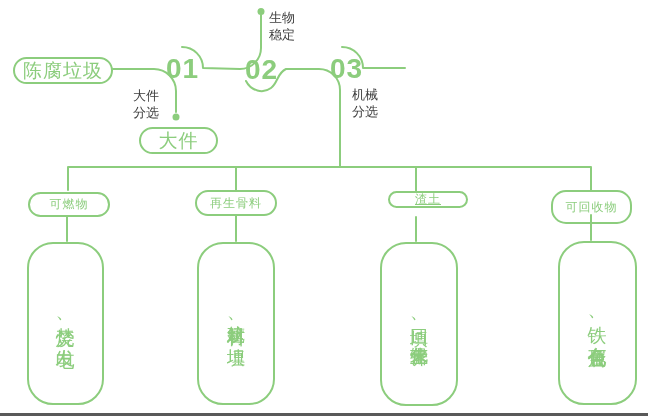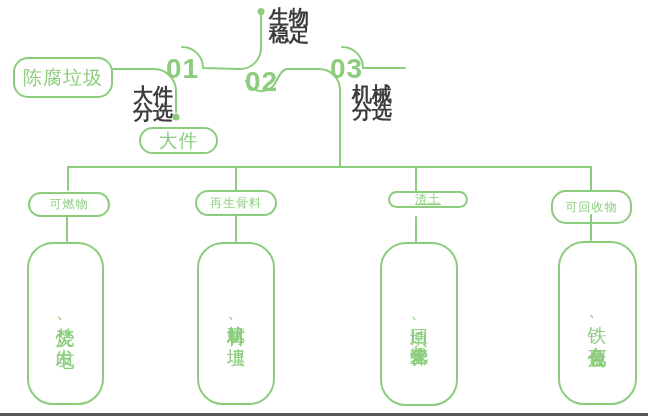--- a/index.html
+++ b/index.html
@@ -18,21 +18,21 @@
   .pill{
     position:absolute;box-sizing:border-box;border:2px solid var(--green);
     border-radius:15px;color:var(--green);display:flex;align-items:center;justify-content:center;
     font-size:12px;letter-spacing:1px;white-space:nowrap;
   }
   .num{
     position:absolute;color:var(--green);font-size:28px;line-height:22px;
     letter-spacing:1px;font-weight:700;
   }
   .lbl{
-    position:absolute;color:var(--label);font-size:20px;line-height:17px;font-weight:700;
+    position:absolute;color:var(--label);font-size:13px;line-height:17px;font-weight:400;
   }
   .lbl .ln{display:block;}
   .vbox{
     position:absolute;box-sizing:border-box;border:2px solid var(--green);
     border-radius:26px;display:flex;align-items:center;justify-content:center;
   }
   .vtext{
     writing-mode:vertical-rl;text-orientation:upright;color:var(--green);
     font-size:19px;letter-spacing:1px;line-height:1;
   }
@@ -60,26 +60,26 @@
     <path class="gl" d="M 68 190 L 68 167 L 591 167 L 591 190"></path>
     <path class="gl" d="M 236 167 L 236 190"></path>
     <path class="gl" d="M 416 167 L 416 191"></path>
 
     <path class="gl" d="M 67 217 L 67 241"></path>
     <path class="gl" d="M 236 216 L 236 241"></path>
     <path class="gl" d="M 416 217 L 416 241"></path>
     <path class="gl" d="M 591 215 L 591 240"></path>
   </svg>
 
-  <div class="pill" style="left:13px;top:57px;width:100px;height:41px;font-size:19px;">
+  <div class="pill" style="left:13px;top:57px;width:100px;height:27px;font-size:19px;">
     <span>陈腐垃圾</span>
   </div>
 
   <div class="num" style="left:166px;top:58px;">01</div>
-  <div class="num" style="left:245px;top:71px;text-align:right;">02</div>
+  <div class="num" style="left:245px;top:59px;text-align:right;">02</div>
   <div class="num" style="left:330px;top:58px;">03</div>
 
   <div class="lbl" style="left:133px;top:87px;">
     <span class="ln">大件</span>
     <span class="ln">分选</span>
   </div>
   <div class="lbl" style="left:269px;top:9px;">
     <span class="ln">生物</span>
     <span class="ln">稳定</span>
   </div>

